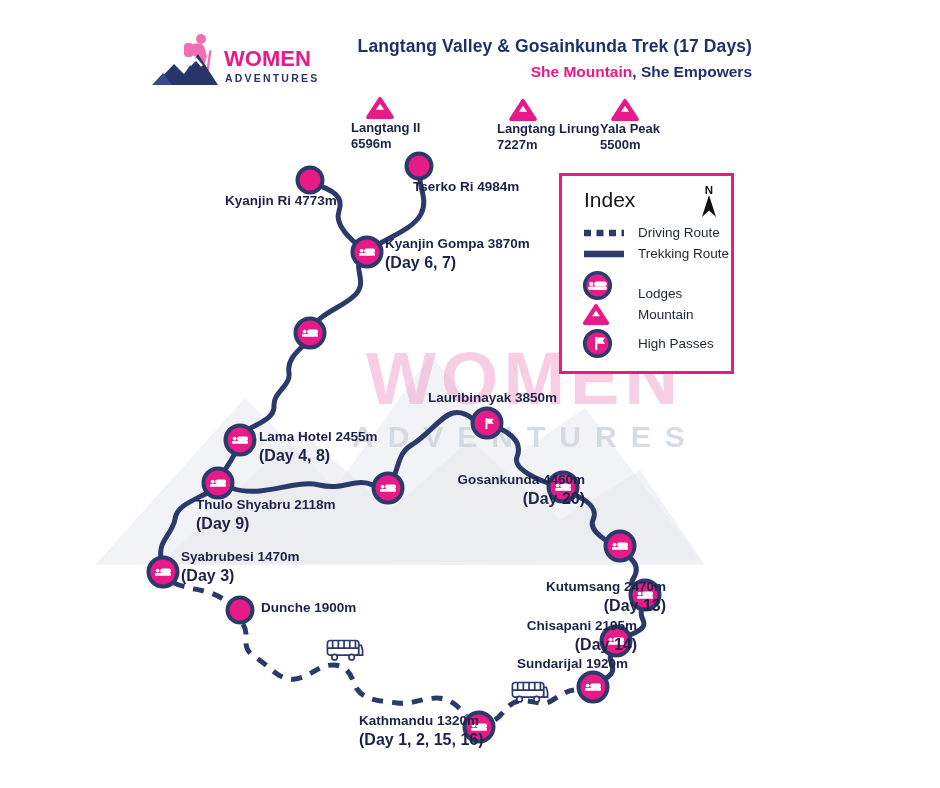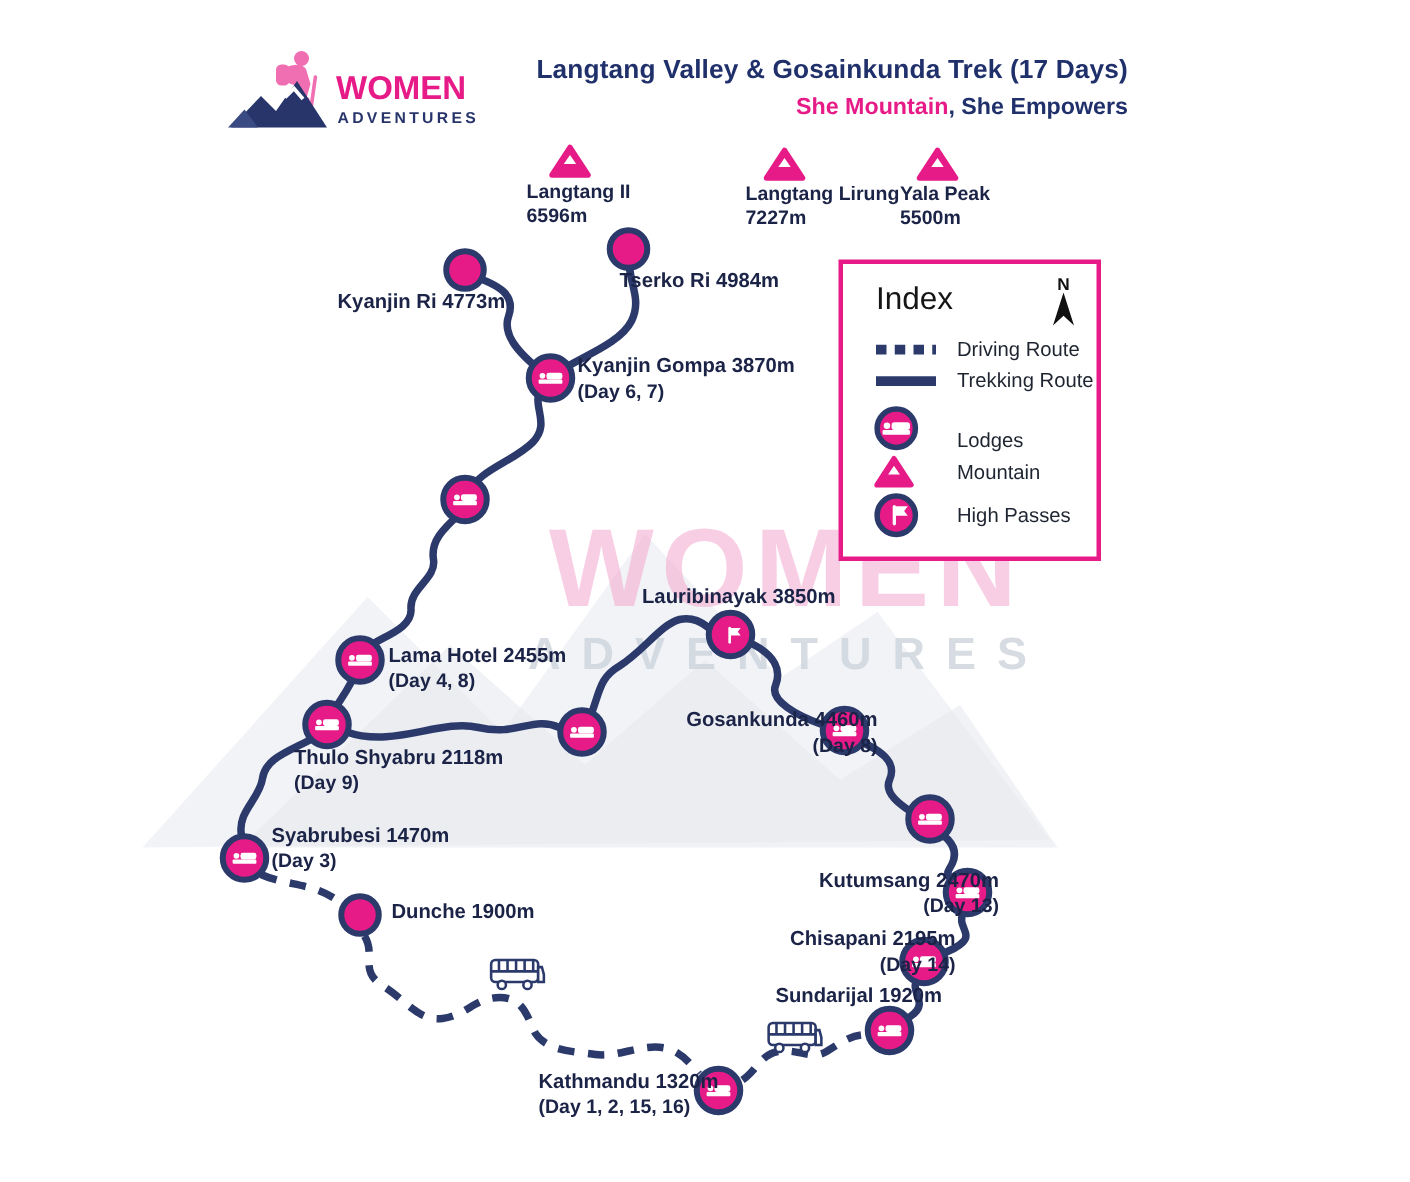--- a/index.html
+++ b/index.html
@@ -29,21 +29,21 @@
   
   #map-nodes{position:absolute;left:0;top:0;width:940px;height:788px;z-index:3;}
   .marker{position:absolute;transform:translate(-50%,-50%);border-radius:50%;
           box-sizing:border-box;display:flex;align-items:center;justify-content:center;}
   .marker.lodge,.marker.highpass{width:33px;height:33px;border:4px solid var(--navy);background:var(--pink);}
   .marker.summit{width:29px;height:29px;border:4px solid var(--navy);background:var(--pink);}
   .peakmark{position:absolute;transform:translate(-50%,-50%);}
   .busmark{position:absolute;transform:translate(-50%,-50%);}
   .nlabel{position:absolute;font-weight:bold;font-size:13.5px;line-height:1.24;
           color:var(--label);white-space:nowrap;}
-  .nlabel .nl-sub{font-size:13px;}
+  .nlabel .nl-sub{font-size:16px;}
   .nlabel.align-right{transform:translateX(-100%);text-align:right;margin-left:36px;}
   .nlabel.align-center{transform:translateX(-50%);text-align:center;}
   .peaklabel{position:absolute;font-weight:bold;font-size:13px;line-height:1.25;color:var(--label);white-space:nowrap;}
   
   #index-box{position:absolute;left:559px;top:173px;width:175px;height:201px;background:#fff;
              border:3.5px solid var(--pink);box-sizing:border-box;z-index:4;padding:10px 0 0 20px;}
   #index-title{font-size:21px;font-weight:500;color:#151515;margin:2px 0 10px 2px;}
   #north{position:absolute;right:14px;top:8px;text-align:center;color:#111;}
   #north .n-letter{font-size:11.5px;font-weight:bold;display:block;margin-bottom:-2px;}
   .legend-row{display:flex;align-items:center;margin-bottom:0;}
@@ -186,21 +186,21 @@
         <svg viewBox="0 0 24 24" width="19" height="19">
           <g fill="#fff">
             <circle cx="5.2" cy="10.2" r="2.4"></circle>
             <rect x="2" y="13.2" width="20" height="3.6" rx="0.8"></rect>
             <rect x="8.6" y="7.6" width="13.4" height="5.6" rx="2"></rect>
           </g>
         </svg>
       </div>
       <div class="nlabel align-right" style="left:549px;top:472px">
         <div class="nl-main">Gosankunda 4460m</div>
-        <div class="nl-sub">(Day 8)</div>
+        <div class="nl-sub">(Day 20)</div>
       </div>
       <div class="marker lodge" style="left:620px;top:546px">
         <svg viewBox="0 0 24 24" width="19" height="19">
           <g fill="#fff">
             <circle cx="5.2" cy="10.2" r="2.4"></circle>
             <rect x="2" y="13.2" width="20" height="3.6" rx="0.8"></rect>
             <rect x="8.6" y="7.6" width="13.4" height="5.6" rx="2"></rect>
           </g>
         </svg>
       </div>

